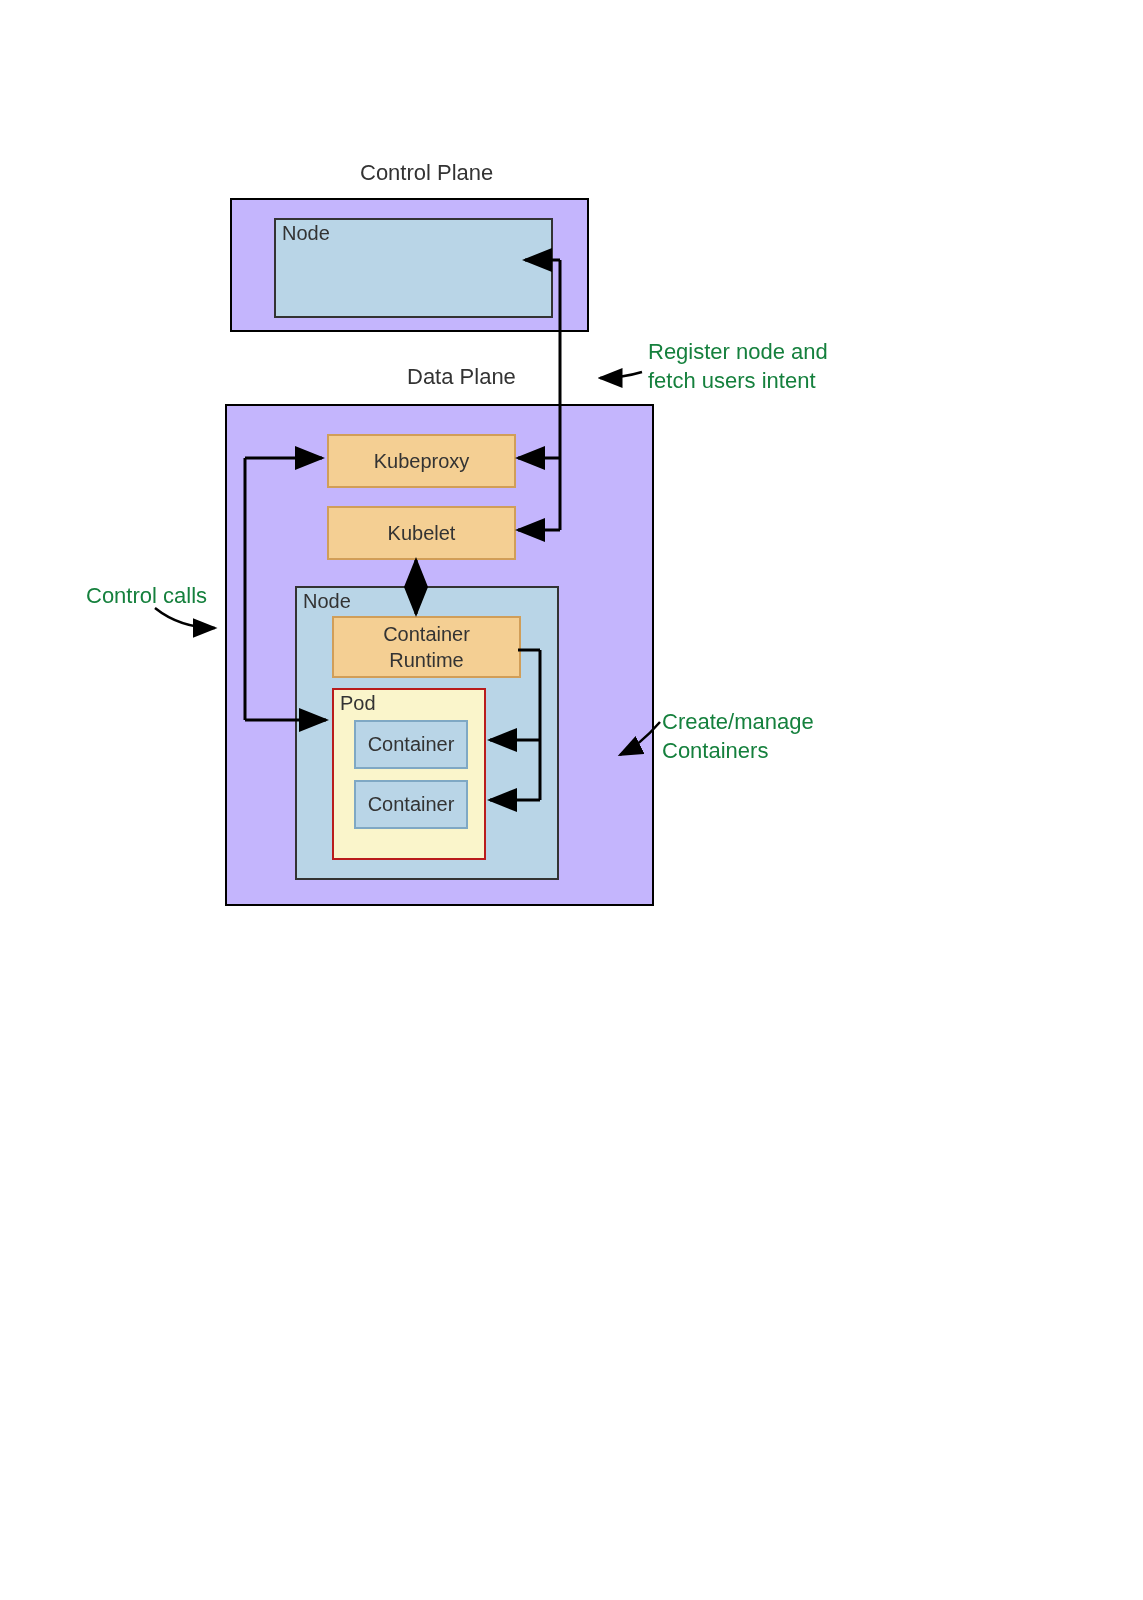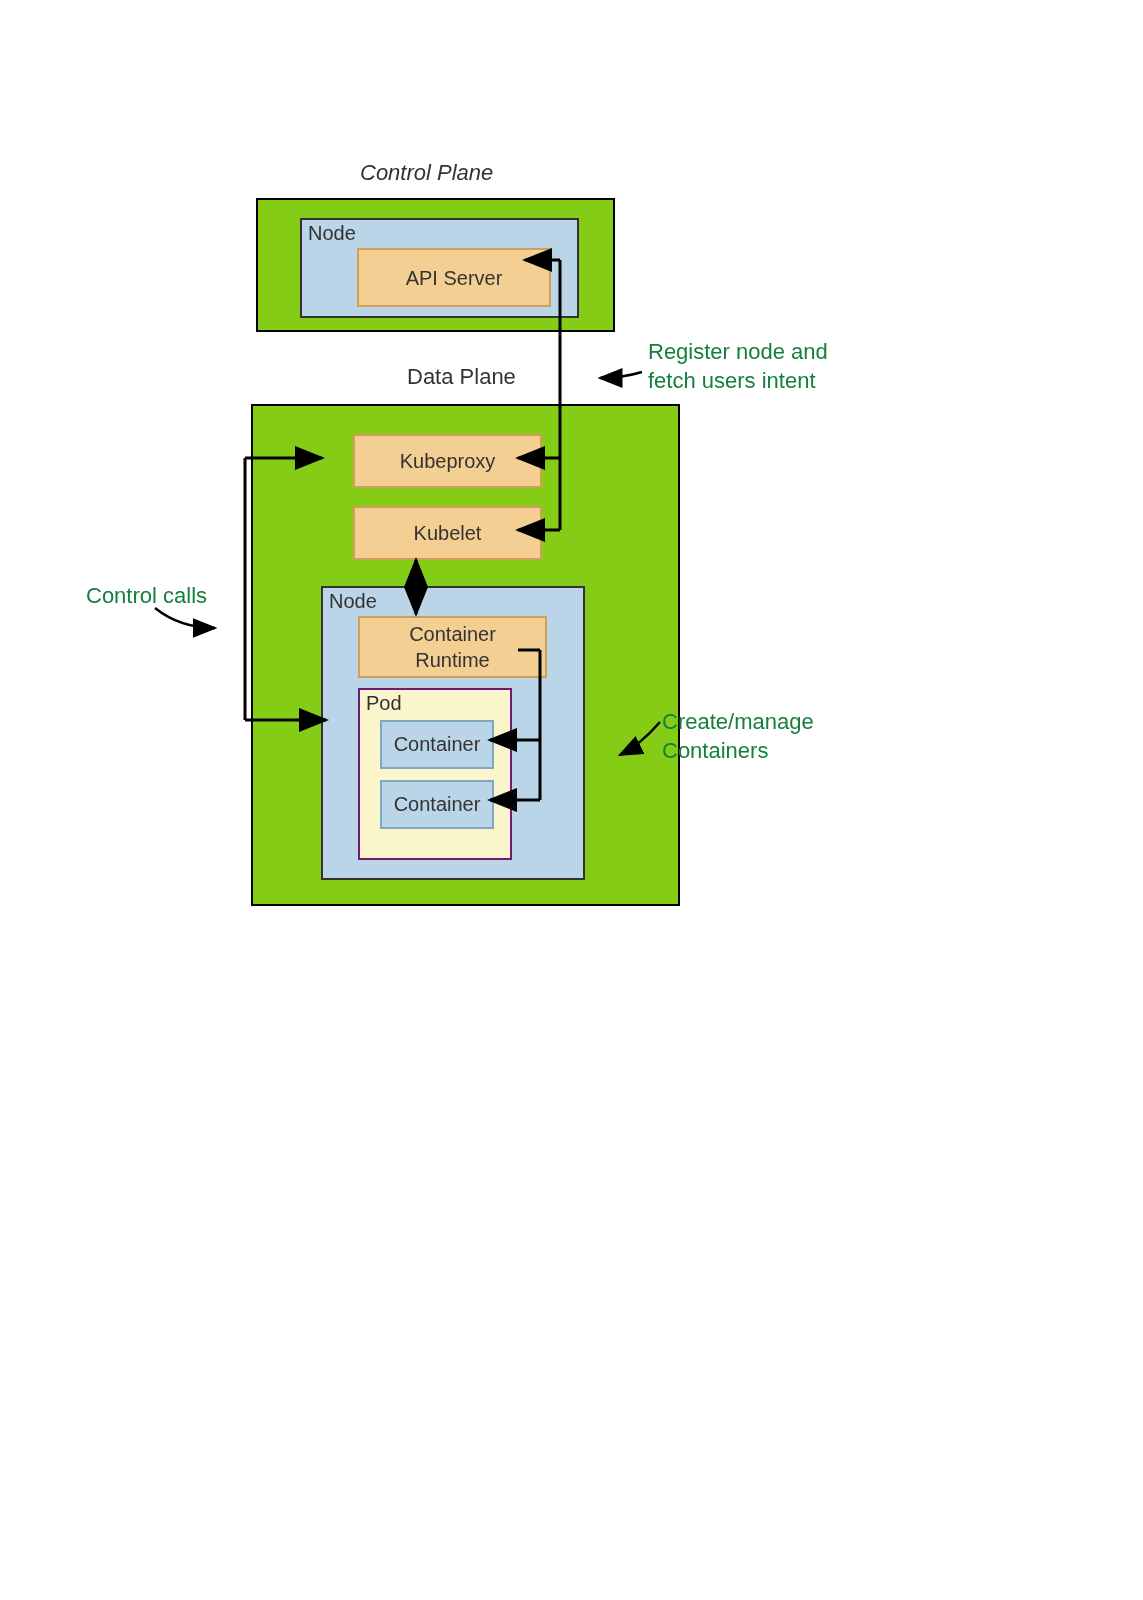--- a/index.html
+++ b/index.html
@@ -11,23 +11,22 @@
       height: 1600px;
       position: relative;
     }
     .label-title {
       position: absolute;
       font-size: 22px;
       color: #333;
     }
     .plane-box {
       position: absolute;
-      background: #84cc16;
+      background: #c4b5fd;
       border: 2px solid #000;
-      margin-left: 26px;
     }
     .node-box {
       position: absolute;
       background: #b9d5e7;
       border: 2px solid #333;
     }
     .node-label {
       position: absolute;
       top: 2px;
       left: 6px;
@@ -42,21 +41,21 @@
       align-items: center;
       justify-content: center;
       font-size: 20px;
       color: #333;
       text-align: center;
       line-height: 1.3;
     }
     .pod-box {
       position: absolute;
       background: #faf5cb;
-      border: 2px solid #701a75;
+      border: 2px solid #b91c1c;
     }
     .pod-label {
       position: absolute;
       top: 2px;
       left: 6px;
       font-size: 20px;
       color: #333;
     }
     .container-box {
       position: absolute;
@@ -77,26 +76,25 @@
     svg.overlay {
       position: absolute;
       top: 0;
       left: 0;
       pointer-events: none;
     }
   </style>
 </head>
 <body>
 
-<div class="label-title" style="left:360px; top:160px;font-style:italic;">Control Plane</div>
+<div class="label-title" style="left:360px; top:160px;">Control Plane</div>
 
 <div class="plane-box" style="left:230px; top:198px; width:355px; height:130px;">
   <div class="node-box" style="left:42px; top:18px; width:275px; height:96px;">
     <div class="node-label">Node</div>
-    <div class="orange-box" style="left:55px; top:28px; width:190px; height:55px;">API Server</div>
   </div>
 </div>
 
 <div class="label-title" style="left:407px; top:364px;">Data Plane</div>
 
 <div class="plane-box" style="left:225px; top:404px; width:425px; height:498px;">
 
   <div class="orange-box" style="left:100px; top:28px; width:185px; height:50px;">Kubeproxy</div>
 
   <div class="orange-box" style="left:100px; top:100px; width:185px; height:50px;">Kubelet</div>

